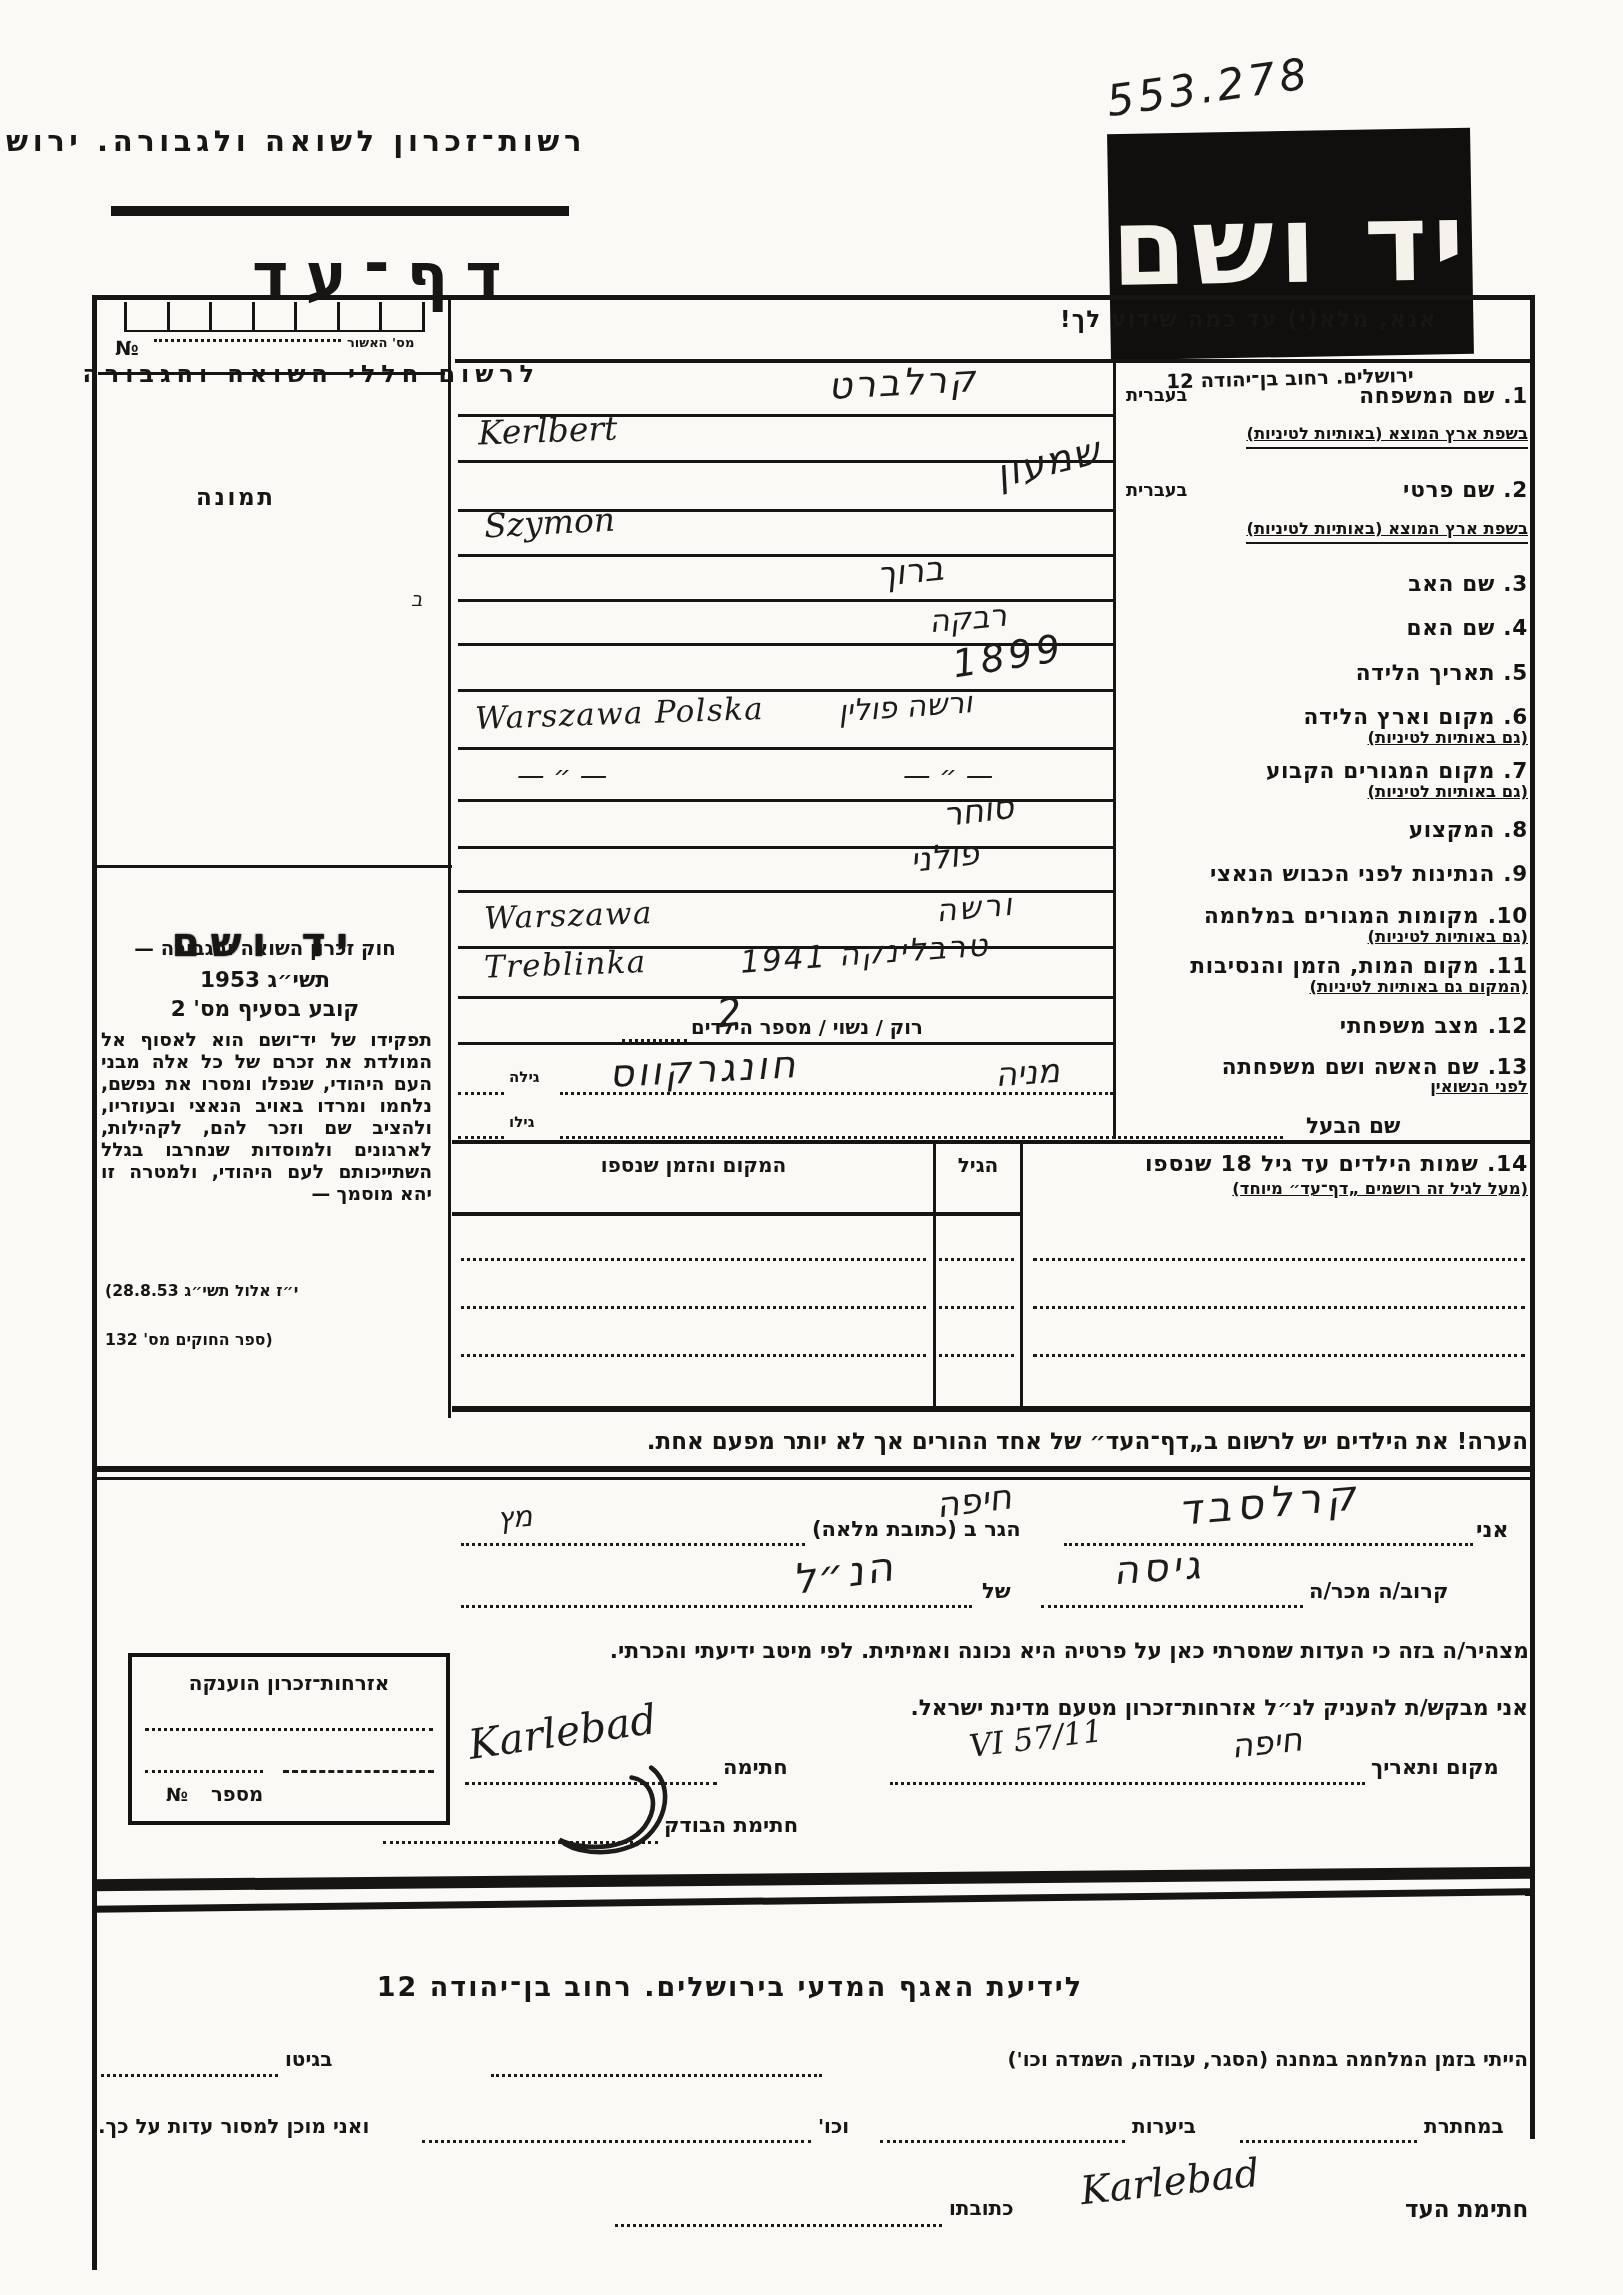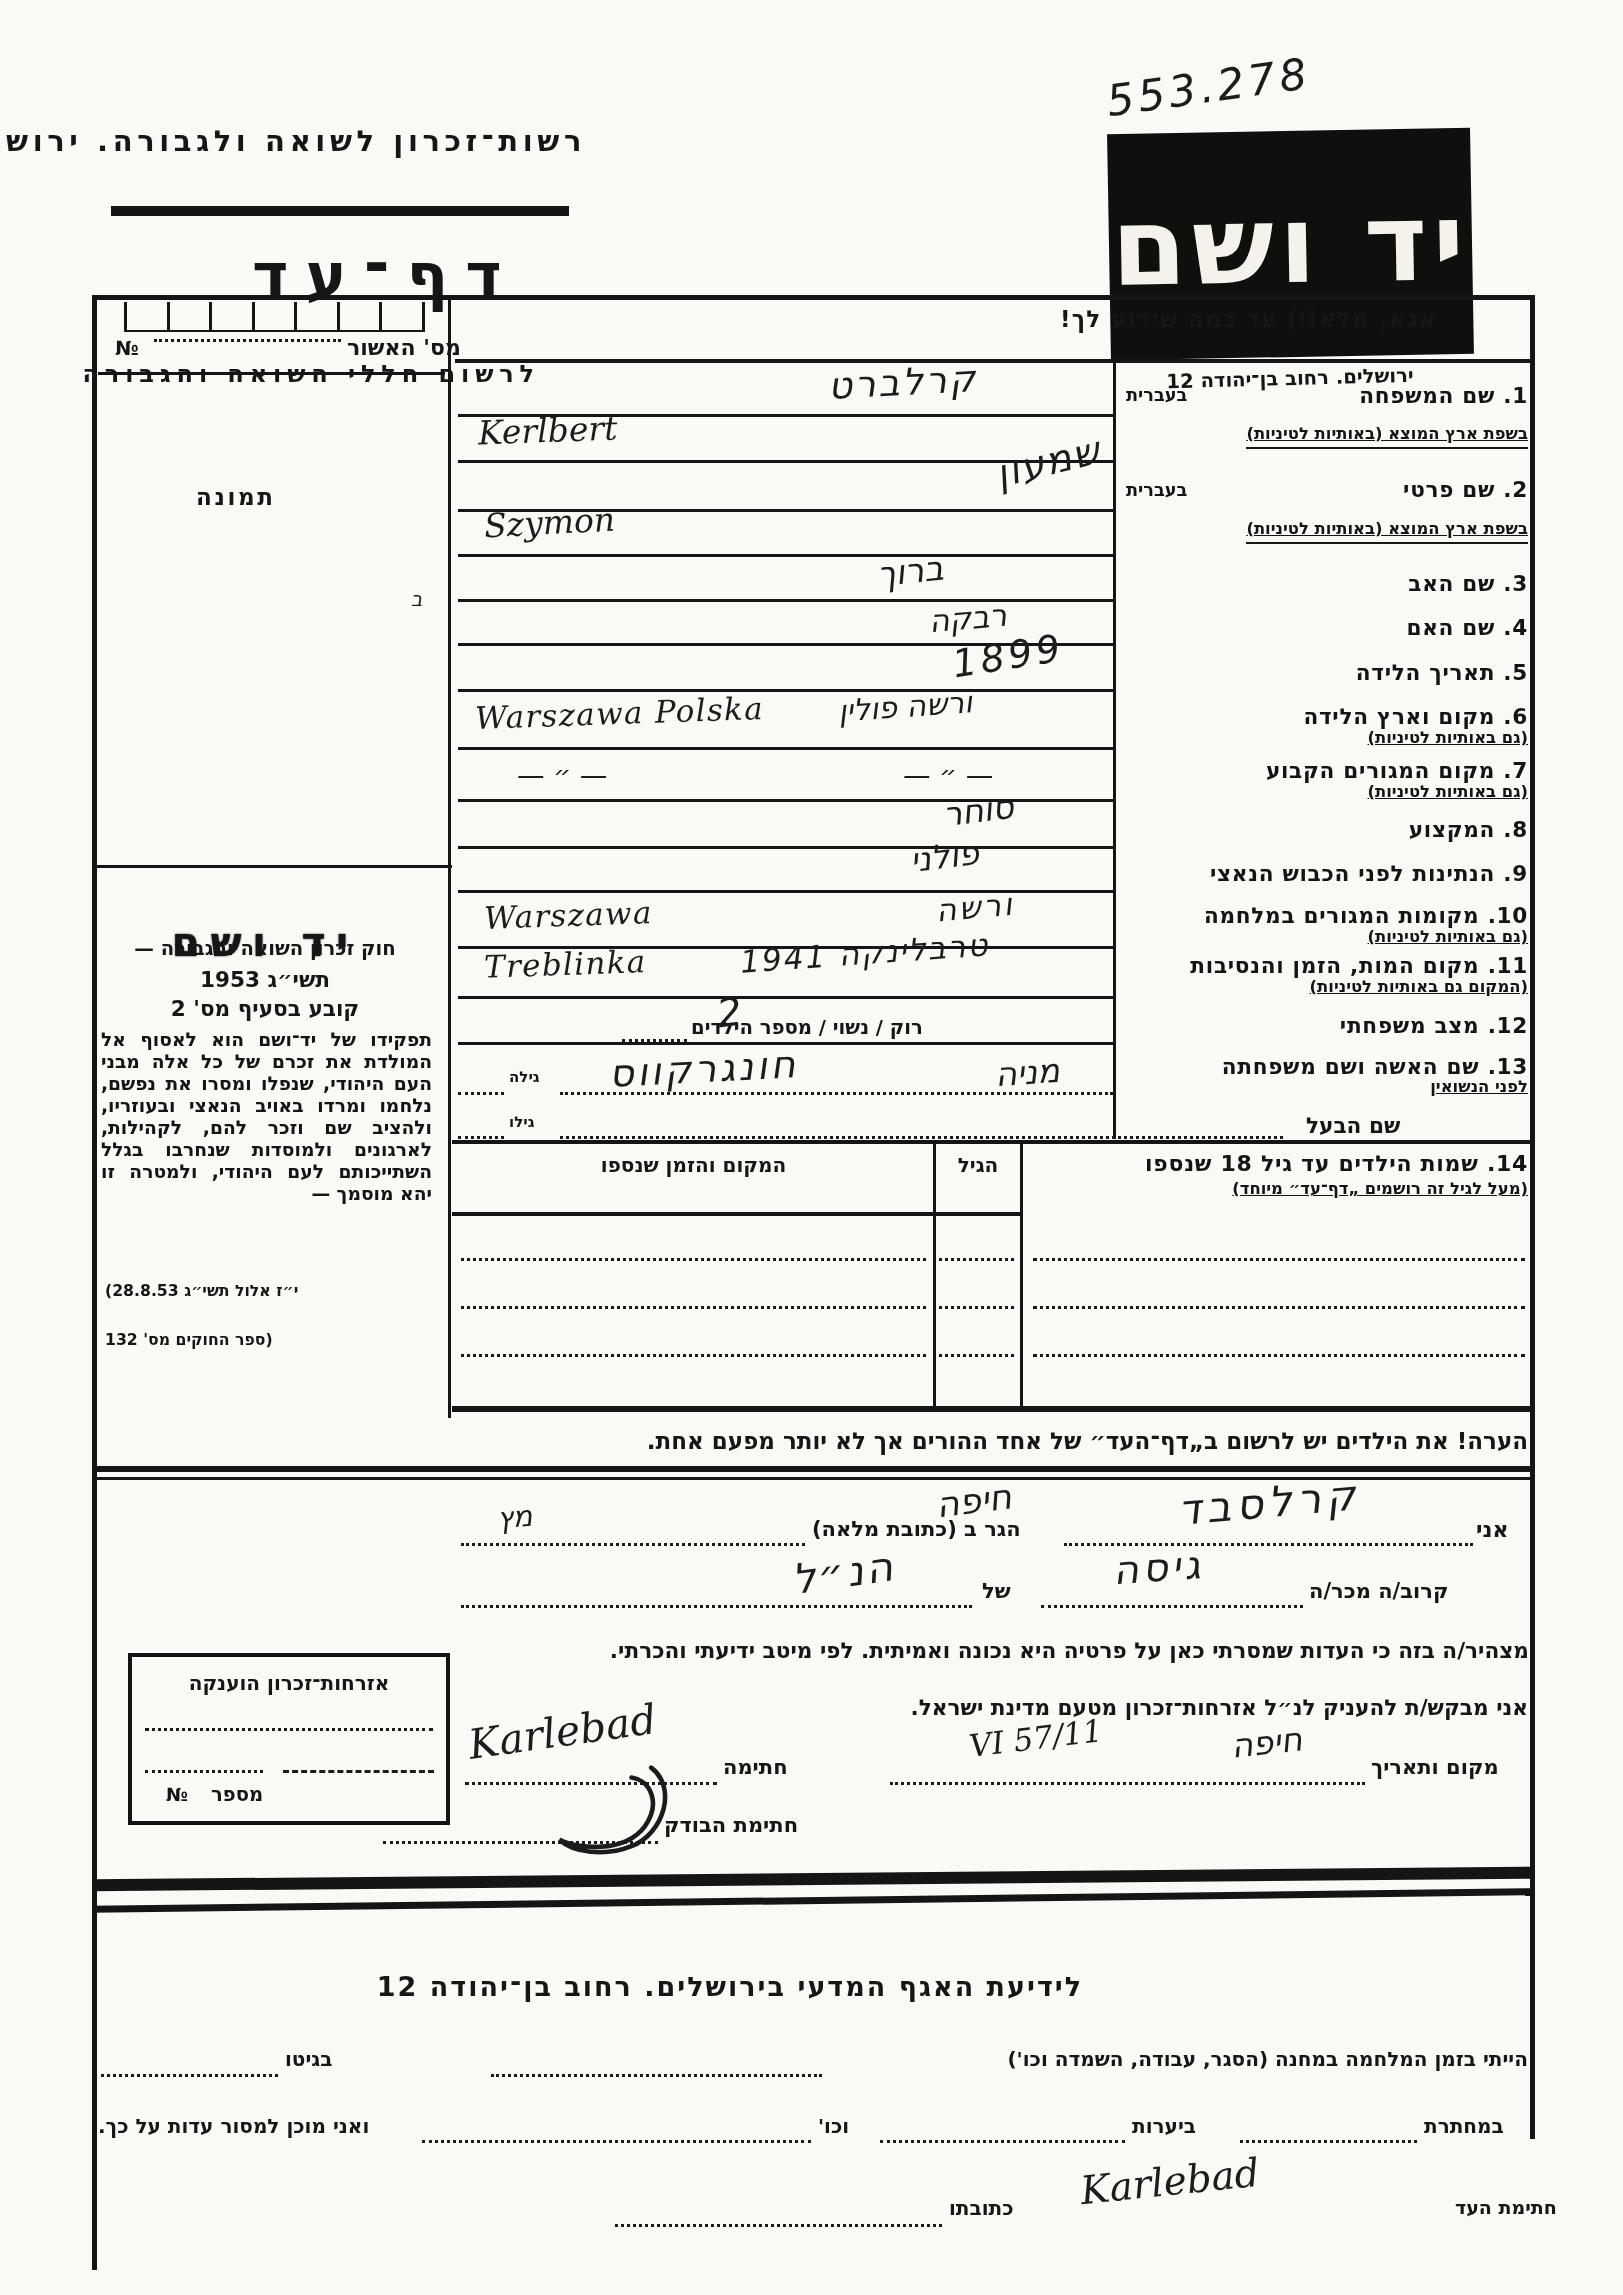--- a/index.html
+++ b/index.html
@@ -61,21 +61,21 @@
       <i></i>
       <i></i>
       <i></i>
       <i></i>
       <i></i>
       <i></i>
   </div>
 
   <div class="prt" style="left:115px; top:337px; font-size:19.6px;">№</div>
   <div class="dt" style="left:154px; top:339px; width:187px;"></div>
-  <div class="prt" style="left:347px; top:335px; font-size:22px;">מס' האשור</div>
+  <div class="prt" style="left:347px; top:335px; font-size:13px;">מס' האשור</div>
   <div class="ln" style="left:98px; top:372px; width:347px; height:2.6px;"></div>
 
   <div class="prt" style="left:196px; top:484px; font-size:23px; letter-spacing:2.6px;">תמונה</div>
   <div class="hw" style="left:411px; top:588px; font-size:19.6px;">ב</div>
   <div class="ln" style="left:92px; top:865px; width:360px; height:3.3px;"></div>
 
   <div class="prt" style="left:98px; top:893px; width:334px; text-align:center; font-size:19.6px;margin-top:44px;">חוק זכרון השואה והגבורה —</div>
   <div class="prt" style="left:98px; top:918px; width:334px; text-align:center; font-size:41px; letter-spacing:10.5px; text-shadow:0 0 2px #22211f;">יד ושם</div>
   <div class="prt" style="left:98px; top:967px; width:334px; text-align:center; font-size:21.6px;">תשי״ג 1953</div>
   <div class="prt" style="left:98px; top:996px; width:334px; text-align:center; font-size:21.6px;">קובע בסעיף מס' 2</div>
@@ -239,19 +239,19 @@
   <div class="dt" style="left:101px; top:2074px; width:177px;"></div>
 
   <div class="prt" style="left:1424px; top:2114px; font-size:20px;">במחתרת</div>
   <div class="dt" style="left:1240px; top:2140px; width:177px;"></div>
   <div class="prt" style="left:1132px; top:2114px; font-size:20px;">ביערות</div>
   <div class="dt" style="left:880px; top:2140px; width:245px;"></div>
   <div class="prt" style="left:818px; top:2114px; font-size:20px;">וכו'</div>
   <div class="dt" style="left:422px; top:2140px; width:389px;"></div>
   <div class="prt" style="left:98px; top:2114px; font-size:20px;">ואני מוכן למסור עדות על כך.</div>
 
-  <div class="prt" style="left:1455px; top:2196px; font-size:19px;">חתימת העד</div>
+  <div class="prt" style="left:1405px; top:2196px; font-size:23px;">חתימת העד</div>
   <div class="hwl" style="left:1080px; top:2159px; font-size:39px; transform:rotate(-6deg);">Karlebad</div>
   <div class="prt" style="left:949px; top:2196px; font-size:20px;">כתובתו</div>
   <div class="dt" style="left:615px; top:2224px; width:327px;"></div>
 
 </div>
 
 
 </body></html>

